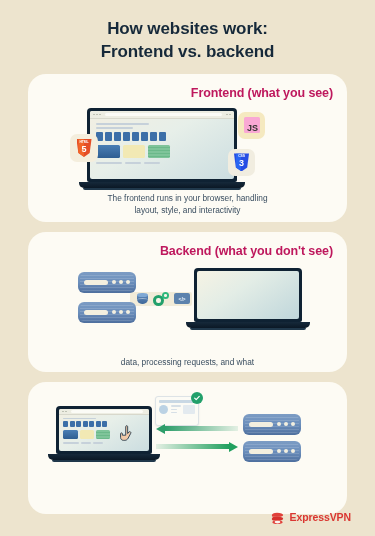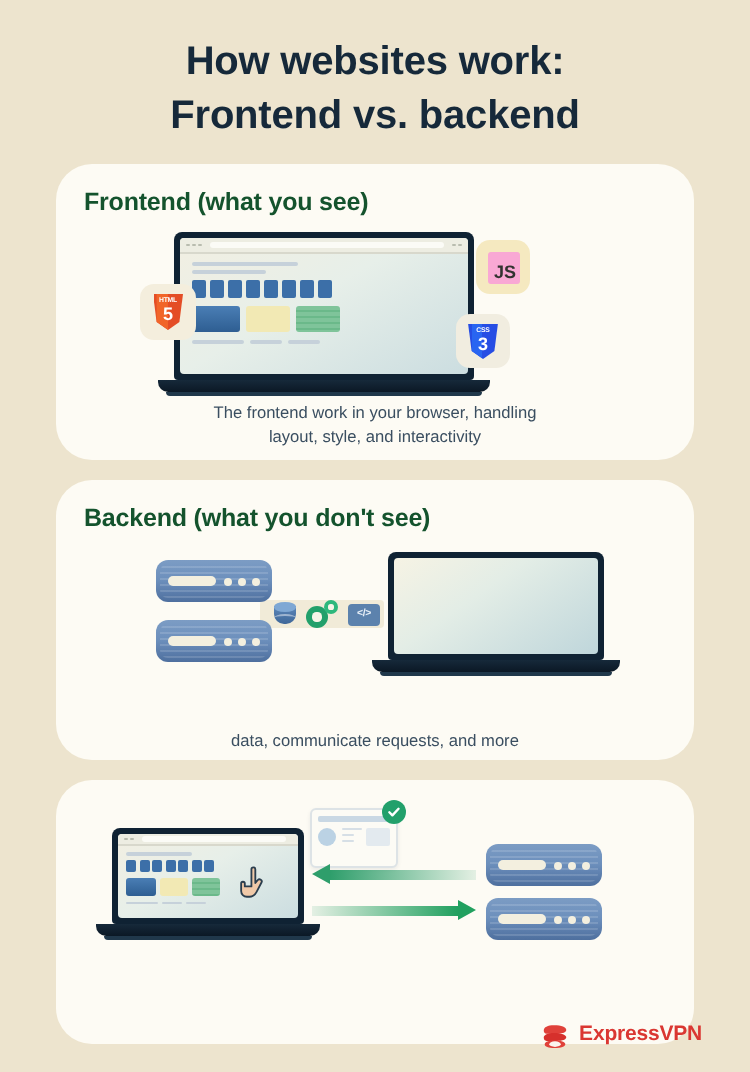--- a/index.html
+++ b/index.html
@@ -19,21 +19,21 @@
     width: 375px;
     height: 536px;
     position: relative;
     box-sizing: border-box;
     padding: 0 28px;
   }
 
   
   .title {
     text-align: center;
-    font-size: 20px;
+    font-size: 17px;
     font-weight: bold;
     line-height: 1.35;
     color: #16293A;
     padding-top: 18px;
     letter-spacing: -0.1px;
   }
   .title-line { display: block; }
 
   
   .card {
@@ -42,24 +42,24 @@
     margin-top: 10px;
     padding: 12px 14px 12px;
     box-sizing: border-box;
     position: relative;
   }
   .card-1 { height: 148px; }
   .card-2 { height: 140px; }
   .card-3 { height: 132px; }
 
   .card-title {
-    text-align: left;
+    text-align: right;
     font-size: 12.5px;
     font-weight: bold;
-    color: #14532d;
+    color: #be185d;
     letter-spacing: -0.1px;
     margin: 0 0 4px;
   }
   .card-caption {
     text-align: center;
     font-size: 8.3px;
     line-height: 1.5;
     color: #3A4E60;
     margin: 0;
     padding: 0 12px;
@@ -401,21 +401,21 @@
       <div class="badge badge-css" style="left:186px; top:45px;">
         <div class="shield css">
           <span class="shield-label">CSS</span>
           <span class="shield-num">3</span>
         </div>
       </div>
 
     </div>
 
     <p class="card-caption">
-      <span>The frontend work in your browser, handling</span><br>
+      <span>The frontend runs in your browser, handling</span><br>
       <span>layout, style, and interactivity</span>
     </p>
   </div>
 
   <div class="card card-2">
     <div class="card-title">Backend (what you don't see)</div>
 
     <div class="art" style="height:76px;">
 
       <div class="pipe" style="left:88px; top:30px; width:62px;"></div>
@@ -455,21 +455,21 @@
           <div class="screen" style="background:linear-gradient(145deg,#F6F3E4 0%,#E3EDE6 40%,#BFD6DB 100%);"></div>
         </div>
         <div class="base"></div>
         <div class="base-lip"></div>
       </div>
 
     </div>
 
     <p class="card-caption">
       <br>
-      <span>data, communicate requests, and more</span>
+      <span>data, processing requests, and what</span>
     </p>
   </div>
 
   <div class="card card-3">
 
     <div class="art art-3">
 
       <div class="laptop" style="left:14px; top:10px; width:96px;">
         <div class="lid" style="height:48px;">
           <div class="screen">

